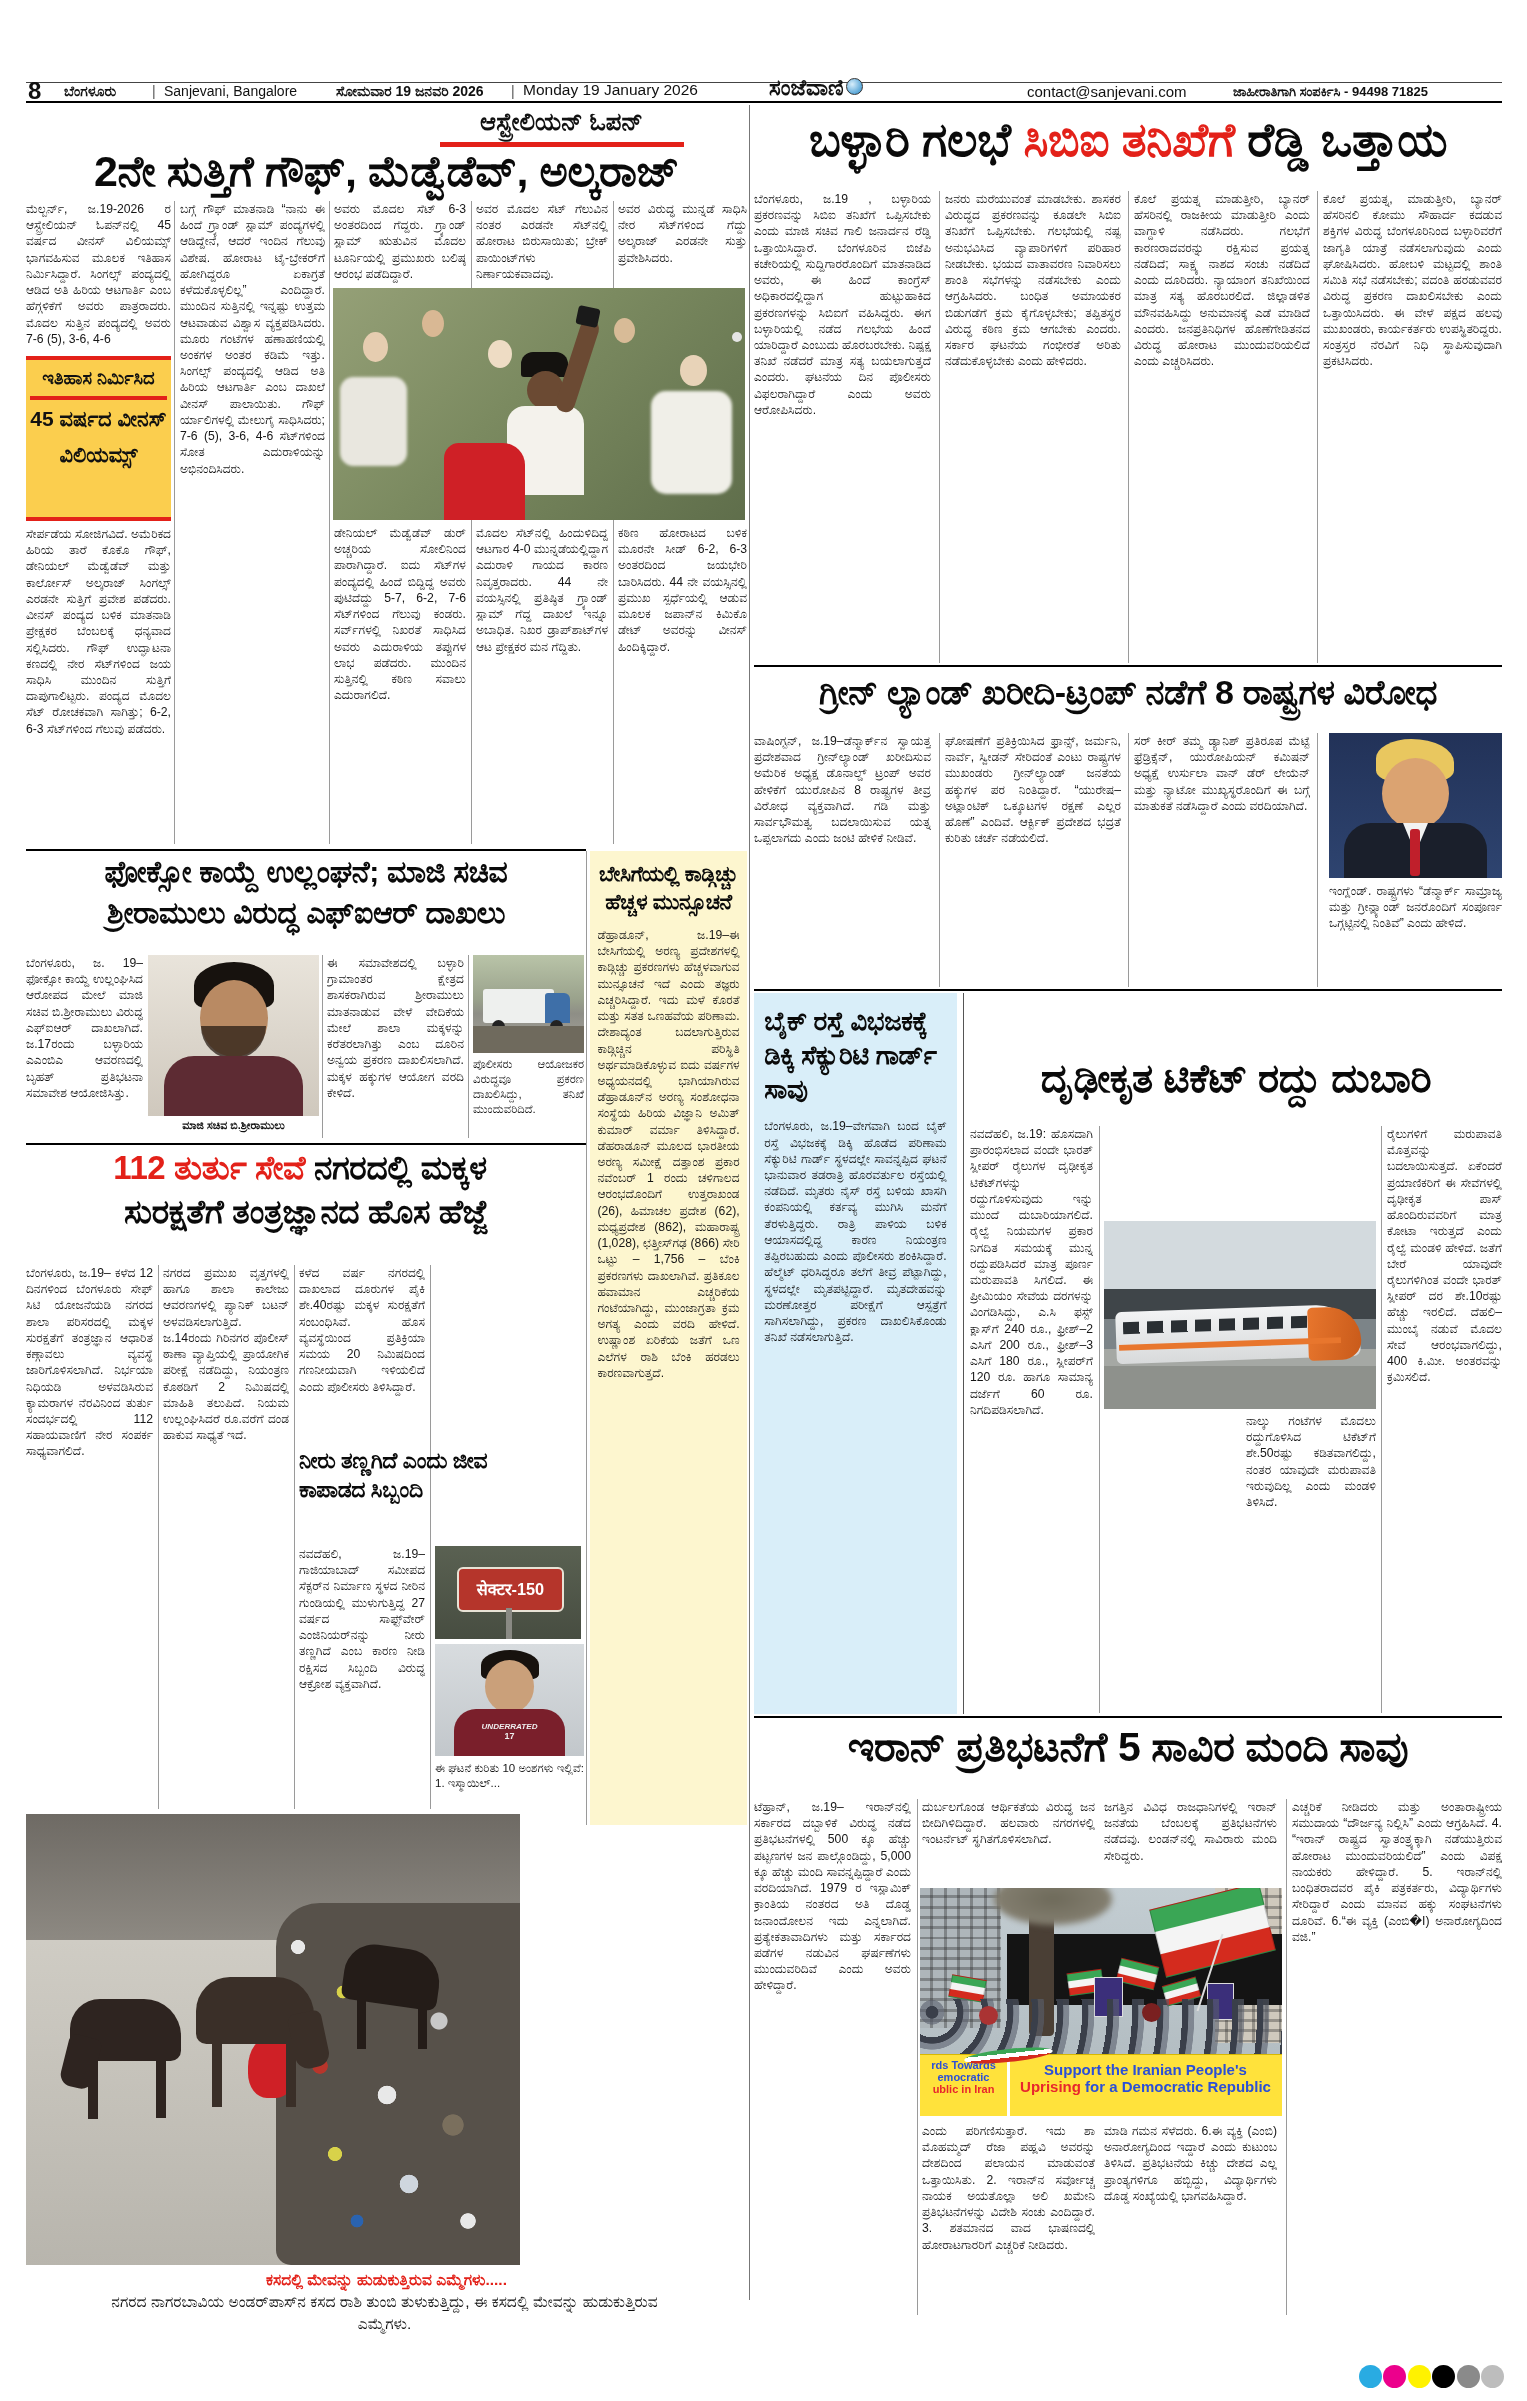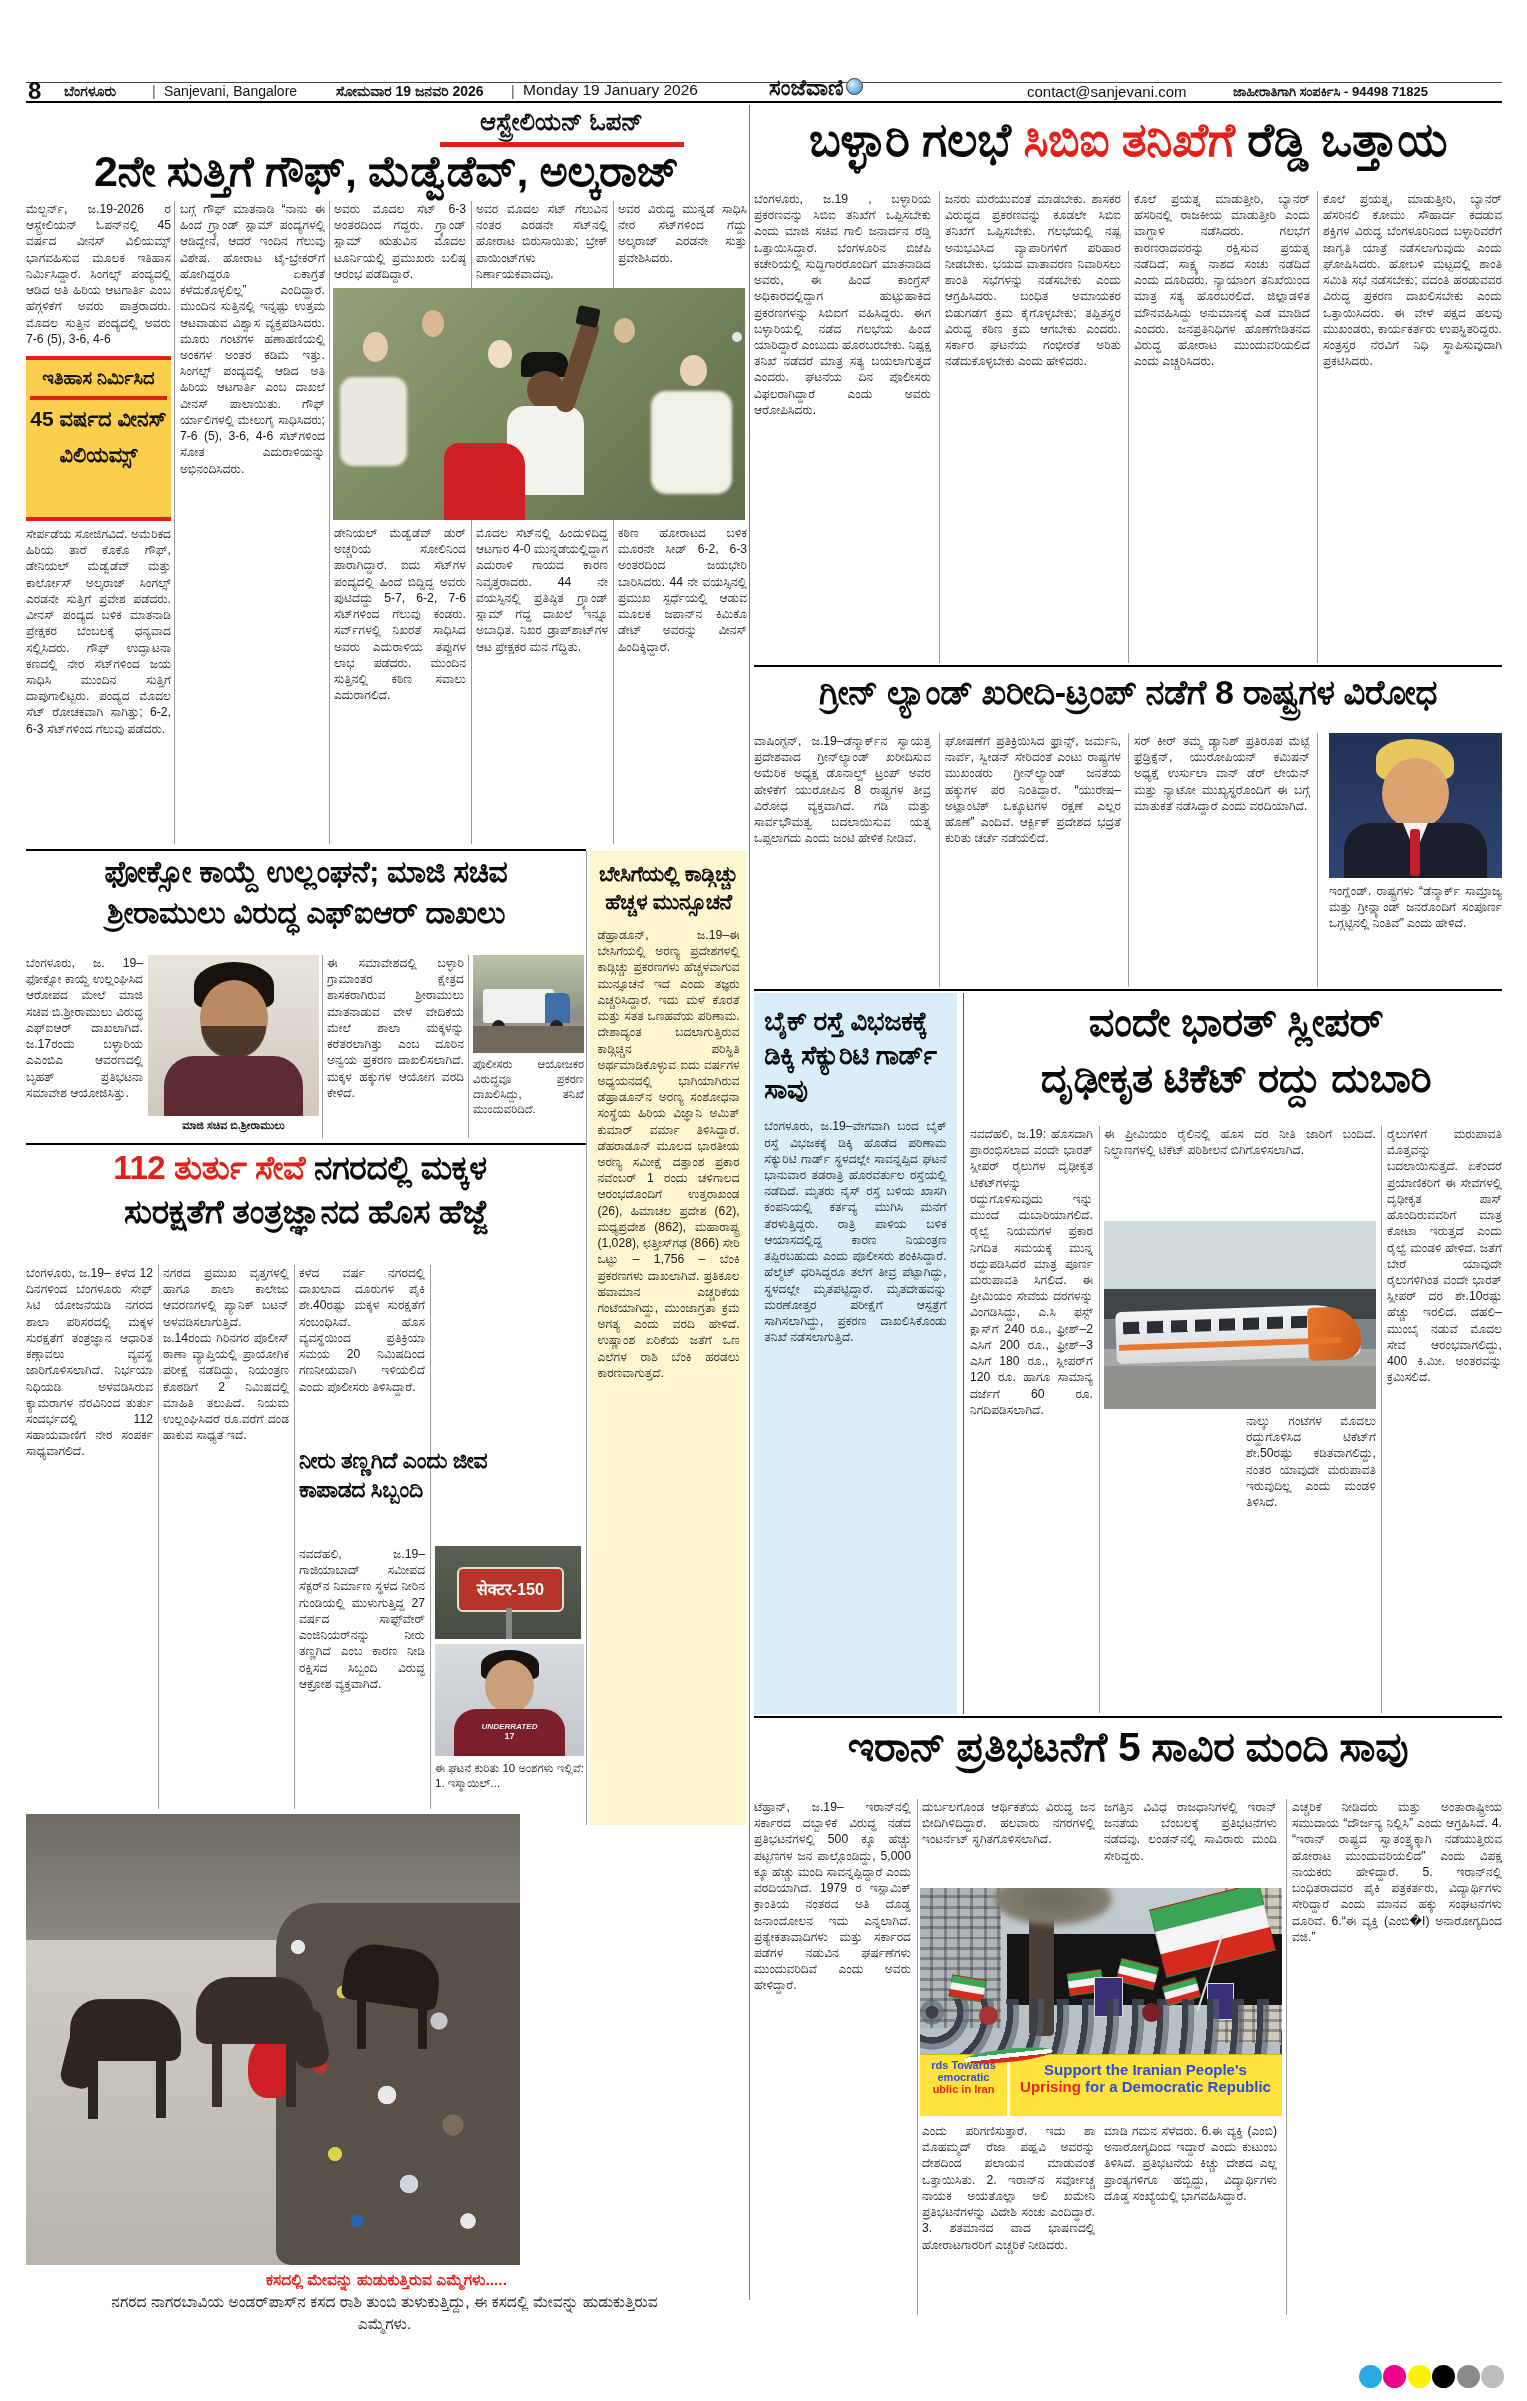--- a/index.html
+++ b/index.html
@@ -217,28 +217,26 @@
   </div>
   <div class="abs txt" style="left:1329px;top:883px;width:173px;height:105px;">ಇಂಗ್ಲೆಂಡ್. ರಾಷ್ಟ್ರಗಳು “ಡೆನ್ಮಾರ್ಕ್ ಸಾಮ್ರಾಜ್ಯ ಮತ್ತು ಗ್ರೀನ್ಲ್ಯಾಂಡ್ ಜನರೊಂದಿಗೆ ಸಂಪೂರ್ಣ ಒಗ್ಗಟ್ಟಿನಲ್ಲಿ ನಿಂತಿವೆ” ಎಂದು ಹೇಳಿದೆ.</div>
 
   <div class="hr" style="left:754px;top:989px;width:748px;height:1.5px;"></div>
   <div class="abs bbox" style="left:754px;top:993px;width:203px;height:721px;">
     <div class="headline" style="font-size:26px;line-height:1.3;margin-bottom:12px;">ಬೈಕ್ ರಸ್ತೆ ವಿಭಜಕಕ್ಕೆ ಡಿಕ್ಕಿ ಸೆಕ್ಯುರಿಟಿ ಗಾರ್ಡ್ ಸಾವು</div>
     <div class="txt" style="position:static;height:517px;">ಬೆಂಗಳೂರು, ಜ.19–ವೇಗವಾಗಿ ಬಂದ ಬೈಕ್ ರಸ್ತೆ ವಿಭಜಕಕ್ಕೆ ಡಿಕ್ಕಿ ಹೊಡೆದ ಪರಿಣಾಮ ಸೆಕ್ಯುರಿಟಿ ಗಾರ್ಡ್ ಸ್ಥಳದಲ್ಲೇ ಸಾವನ್ನಪ್ಪಿದ ಘಟನೆ ಭಾನುವಾರ ತಡರಾತ್ರಿ ಹೊರವರ್ತುಲ ರಸ್ತೆಯಲ್ಲಿ ನಡೆದಿದೆ. ಮೃತರು ನೈಸ್ ರಸ್ತೆ ಬಳಿಯ ಖಾಸಗಿ ಕಂಪನಿಯಲ್ಲಿ ಕರ್ತವ್ಯ ಮುಗಿಸಿ ಮನೆಗೆ ತೆರಳುತ್ತಿದ್ದರು. ರಾತ್ರಿ ಪಾಳಿಯ ಬಳಿಕ ಆಯಾಸದಲ್ಲಿದ್ದ ಕಾರಣ ನಿಯಂತ್ರಣ ತಪ್ಪಿರಬಹುದು ಎಂದು ಪೊಲೀಸರು ಶಂಕಿಸಿದ್ದಾರೆ. ಹೆಲ್ಮೆಟ್ ಧರಿಸಿದ್ದರೂ ತಲೆಗೆ ತೀವ್ರ ಪೆಟ್ಟಾಗಿದ್ದು, ಸ್ಥಳದಲ್ಲೇ ಮೃತಪಟ್ಟಿದ್ದಾರೆ. ಮೃತದೇಹವನ್ನು ಮರಣೋತ್ತರ ಪರೀಕ್ಷೆಗೆ ಆಸ್ಪತ್ರೆಗೆ ಸಾಗಿಸಲಾಗಿದ್ದು, ಪ್ರಕರಣ ದಾಖಲಿಸಿಕೊಂಡು ತನಿಖೆ ನಡೆಸಲಾಗುತ್ತಿದೆ.</div>
   </div>
   <div class="vr" style="left:963px;top:993px;height:721px;background:#555;"></div>
 
-  <div class="abs headline center" style="left:970px;top:1001px;width:532px;font-size:40px;">ವಂದೇ ಭಾರತ್ ಸ್ಲೀಪರ್</div>
   <div class="abs headline center" style="left:970px;top:1057px;width:532px;font-size:40px;">ದೃಢೀಕೃತ ಟಿಕೆಟ್ ರದ್ದು ದುಬಾರಿ</div>
 
   <div class="vr" style="left:1099px;top:1126px;height:587px;"></div>
   <div class="vr" style="left:1381px;top:1126px;height:587px;"></div>
 
   <div class="abs txt" style="left:970px;top:1126px;width:123px;height:587px;">ನವದೆಹಲಿ, ಜ.19: ಹೊಸದಾಗಿ ಪ್ರಾರಂಭಿಸಲಾದ ವಂದೇ ಭಾರತ್ ಸ್ಲೀಪರ್ ರೈಲುಗಳ ದೃಢೀಕೃತ ಟಿಕೆಟ್‌ಗಳನ್ನು ರದ್ದುಗೊಳಿಸುವುದು ಇನ್ನು ಮುಂದೆ ದುಬಾರಿಯಾಗಲಿದೆ. ರೈಲ್ವೆ ನಿಯಮಗಳ ಪ್ರಕಾರ ನಿಗದಿತ ಸಮಯಕ್ಕೆ ಮುನ್ನ ರದ್ದುಪಡಿಸಿದರೆ ಮಾತ್ರ ಪೂರ್ಣ ಮರುಪಾವತಿ ಸಿಗಲಿದೆ. ಈ ಪ್ರೀಮಿಯಂ ಸೇವೆಯ ದರಗಳನ್ನು ವಿಂಗಡಿಸಿದ್ದು, ಎ.ಸಿ ಫಸ್ಟ್ ಕ್ಲಾಸ್‌ಗೆ 240 ರೂ., ಫ್ರೀಶ್–2 ಎಸಿಗೆ 200 ರೂ., ಫ್ರೀಶ್–3 ಎಸಿಗೆ 180 ರೂ., ಸ್ಲೀಪರ್‌ಗೆ 120 ರೂ. ಹಾಗೂ ಸಾಮಾನ್ಯ ದರ್ಜೆಗೆ 60 ರೂ. ನಿಗದಿಪಡಿಸಲಾಗಿದೆ.</div>
-  <div class="abs txt" style="left:1104px;top:1126px;width:272px;height:90px;">ಈ ಪ್ರೀಮಿಯಂ ರೈಲಿನಲ್ಲಿ ಹೊಸ ದರ ನೀತಿ ಜಾರಿಗೆ ಬಂದಿದೆ. ನಿಲ್ದಾಣಗಳಲ್ಲಿ ಟಿಕೆಟ್ ಪರಿಶೀಲನೆ ಬಿಗಿಗೊಳಿಸಲಾಗಿದೆ.</div>
 
   <div class="photo" style="left:1104px;top:1221px;width:272px;height:188px;background:linear-gradient(#d3dade 0 36%,#3f4549 36% 52%,#7c8488 52% 68%,#a5a8a4 68% 100%);">
     <span class="abs" style="left:12px;top:87px;width:244px;height:52px;background:linear-gradient(#f2f3f4,#d8dadb);border-radius:6px 44px 7.4px 6px;transform:rotate(-2deg);"></span>
     <span class="abs" style="left:204px;top:86px;width:53px;height:53px;background:linear-gradient(100deg,#e8762d,#c85a1a);border-radius:7.4px 52px 30px 7.4px;transform:rotate(-2deg);"></span>
     <span class="abs" style="left:19px;top:98px;width:185px;height:12px;background:repeating-linear-gradient(90deg,#2a2f33 0 16.3px,#0000 16.3px 24px);transform:rotate(-2deg);"></span>
     <span class="abs" style="left:15px;top:120px;width:222px;height:6px;background:#e8762d;transform:rotate(-2deg);"></span>
     <span class="abs" style="left:0;top:145px;width:272px;height:43px;background:#8e918c;"></span>
   </div>
 
   <div class="abs txt" style="left:1246px;top:1413px;width:130px;height:300px;">ನಾಲ್ಕು ಗಂಟೆಗಳ ಮೊದಲು ರದ್ದುಗೊಳಿಸಿದ ಟಿಕೆಟ್‌ಗೆ ಶೇ.50ರಷ್ಟು ಕಡಿತವಾಗಲಿದ್ದು, ನಂತರ ಯಾವುದೇ ಮರುಪಾವತಿ ಇರುವುದಿಲ್ಲ ಎಂದು ಮಂಡಳಿ ತಿಳಿಸಿದೆ.</div>

